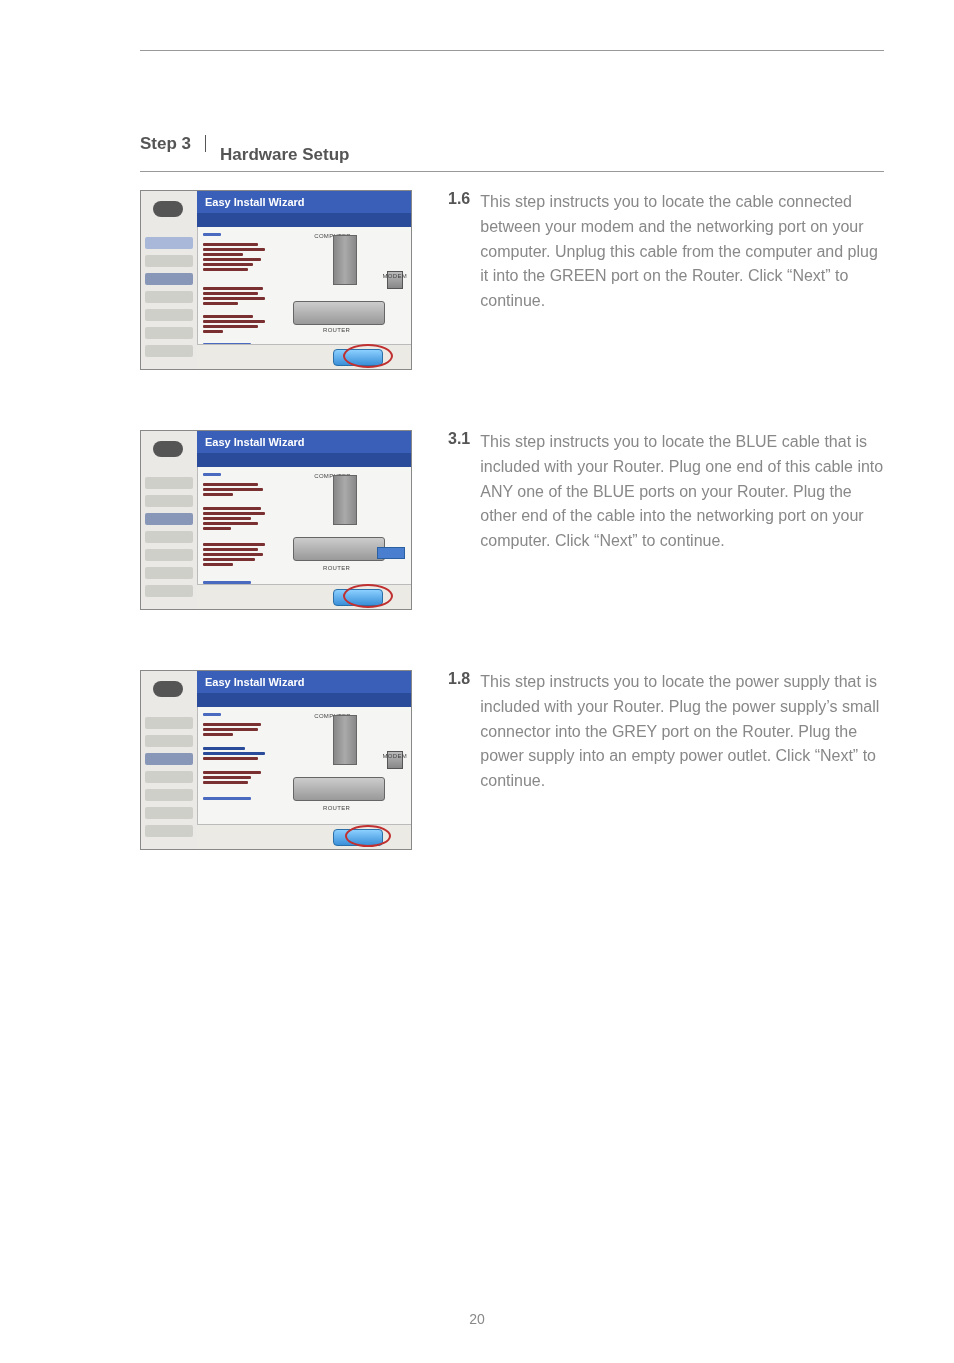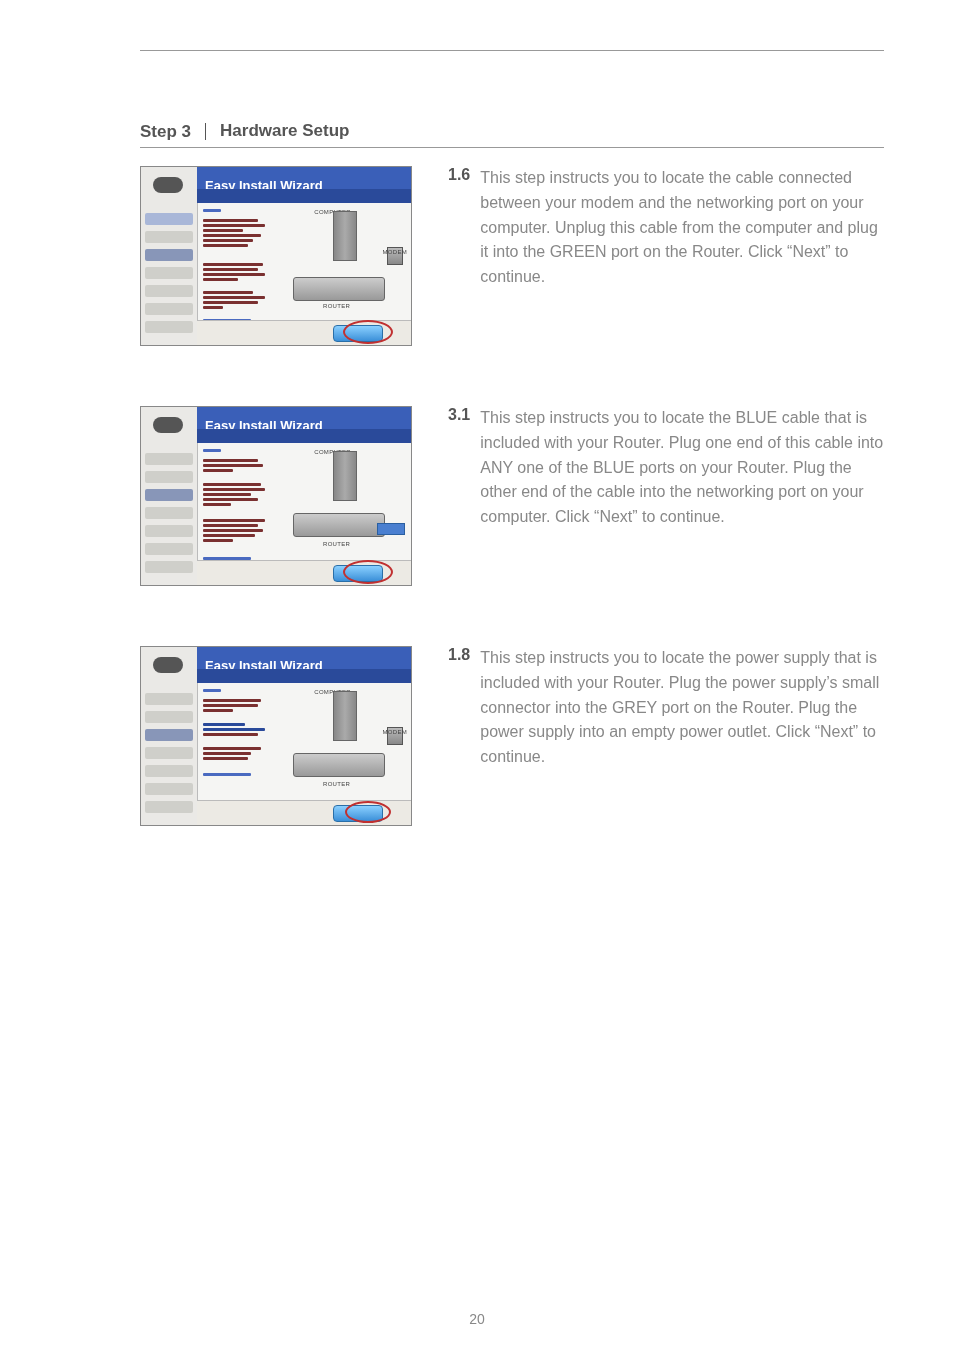--- a/index.html
+++ b/index.html
@@ -39,20 +39,21 @@
     color: #555;
     padding-right: 14px;
     border-right: 1px solid #555;
     line-height: 1;
   }
   .step-name {
     font-size: 17px;
     font-weight: bold;
     color: #555;
     padding-left: 14px;
+    margin-top: 24px;
   }
   .step-rule {
     border: none;
     border-top: 1px solid #999;
     margin: 6px 0 18px 0;
   }
   .intro {
     font-size: 16px;
     line-height: 1.55;
     color: #888;
@@ -95,23 +96,23 @@
     border-radius: 2px;
   }
   .thumb-header {
     position: absolute;
     left: 56px; right: 0; top: 0;
     height: 22px;
     background: #3a5fb8;
   }
   .thumb-header-text {
     color: #fff;
-    font-size: 13px;
+    font-size: 11px;
     font-weight: bold;
-    padding: 11px 8px;
+    padding: 5px 8px;
   }
   .thumb-sub {
     position: absolute;
     left: 56px; right: 0; top: 22px;
     height: 14px;
     background: #2a4a9a;
   }
   .thumb-body {
     position: absolute;
     left: 62px; right: 6px; top: 42px; bottom: 28px;

